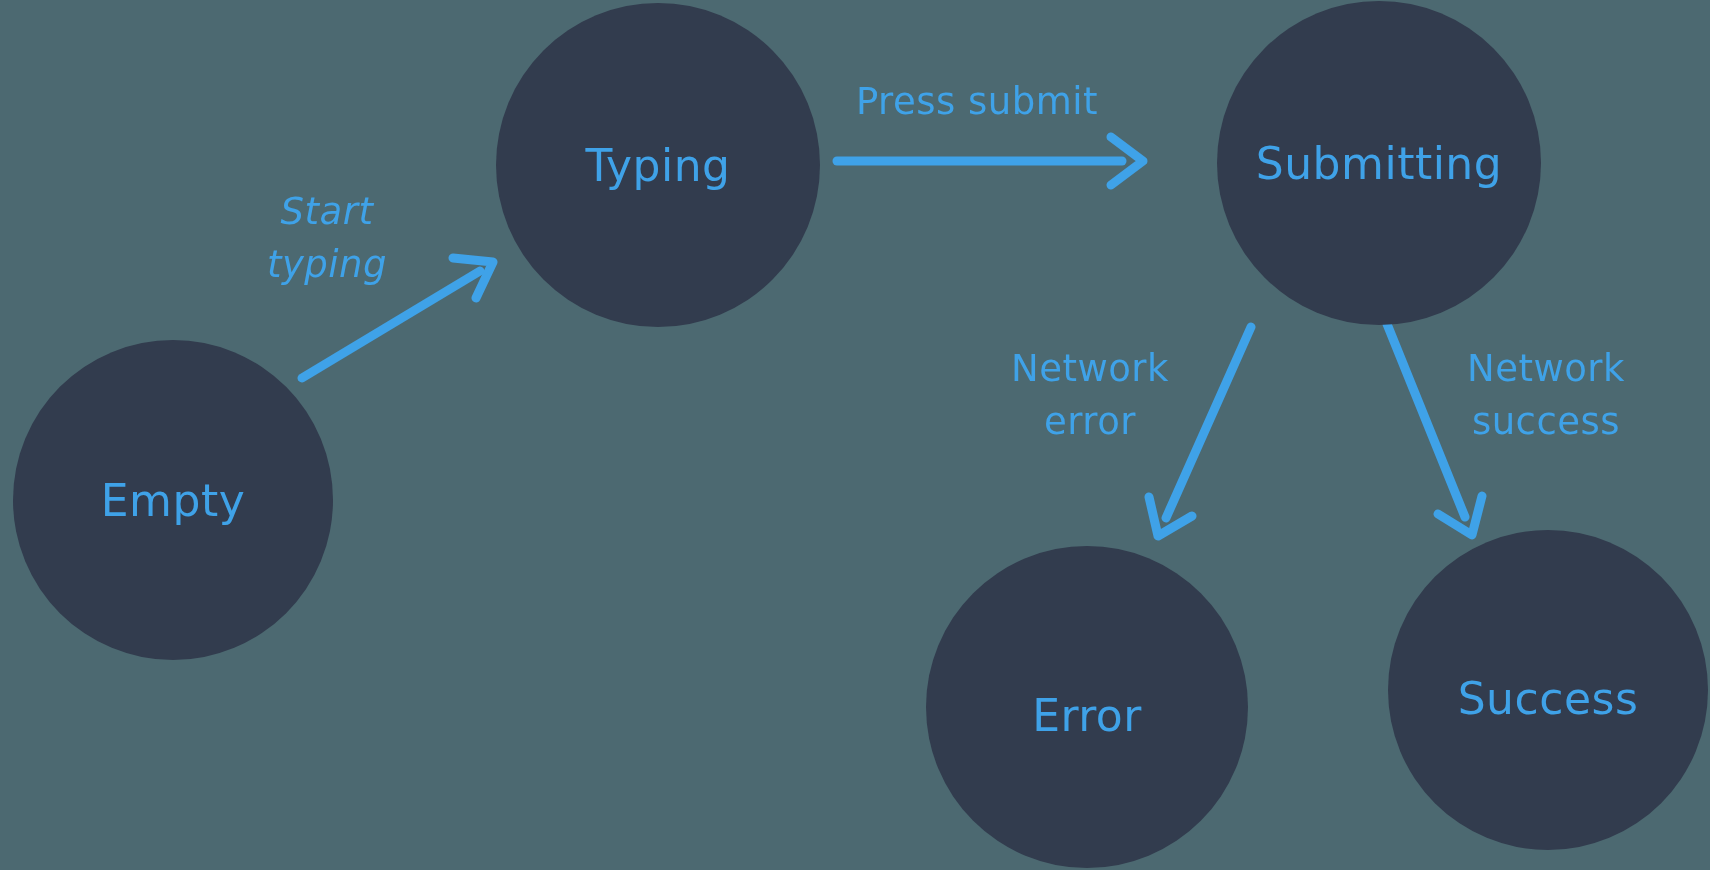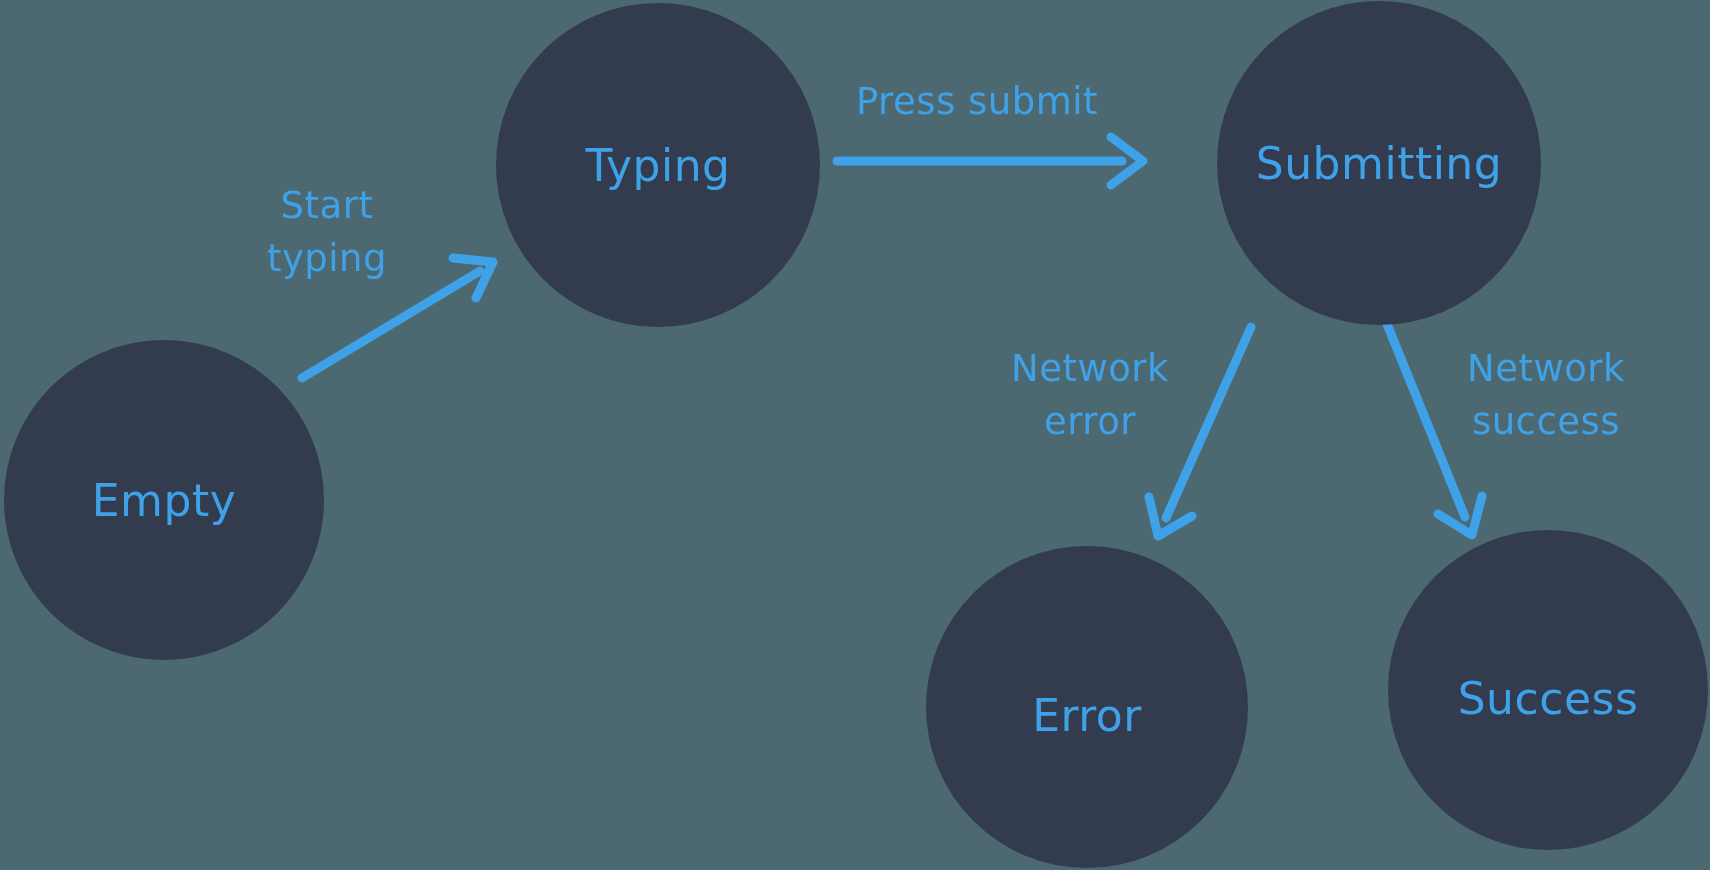--- a/index.html
+++ b/index.html
@@ -41,38 +41,38 @@
     display: flex;
     align-items: center;
     justify-content: center;
   }
   .node-label {
     color: var(--accent-color);
     font-size: 44px;
     letter-spacing: 0.5px;
     white-space: nowrap;
   }
-  .node-empty      { left: 4px;    top: 340px; width: 320px; height: 320px; }
+  .node-empty      { left: 13px;    top: 340px; width: 320px; height: 320px; }
   .node-typing     { left: 496px;  top: 3px;   width: 324px; height: 324px; }
   .node-submitting { left: 1217px; top: 1px;   width: 324px; height: 324px; }
   .node-error      { left: 926px;  top: 546px; width: 322px; height: 322px; }
   .node-success    { left: 1388px; top: 530px; width: 320px; height: 320px; }
   .node-success .node-label,
   .node-error .node-label { transform: translateY(8px); }
   .edge-label {
     position: absolute;
     transform: translate(-50%, -50%);
     color: var(--accent-color);
     font-size: 37px;
     line-height: 1.42;
     text-align: center;
     white-space: pre-line;
     letter-spacing: 0.5px;
   }
-  .edge-label-start-typing    { left: 327px;  top: 233px; }
+  .edge-label-start-typing    { left: 327px;  top: 239px; font-style: italic; }
   .edge-label-press-submit    { left: 977px;  top: 86px; margin-top: 16px;  }
   .edge-label-network-error   { left: 1090px; top: 396px; }
   .edge-label-network-success { left: 1546px; top: 396px; }
 </style>
 </head>
 <body>
 
 <div class="canvas">
 
   <svg class="edges-layer" viewBox="0 0 1710 870" xmlns="http://www.w3.org/2000/svg">

